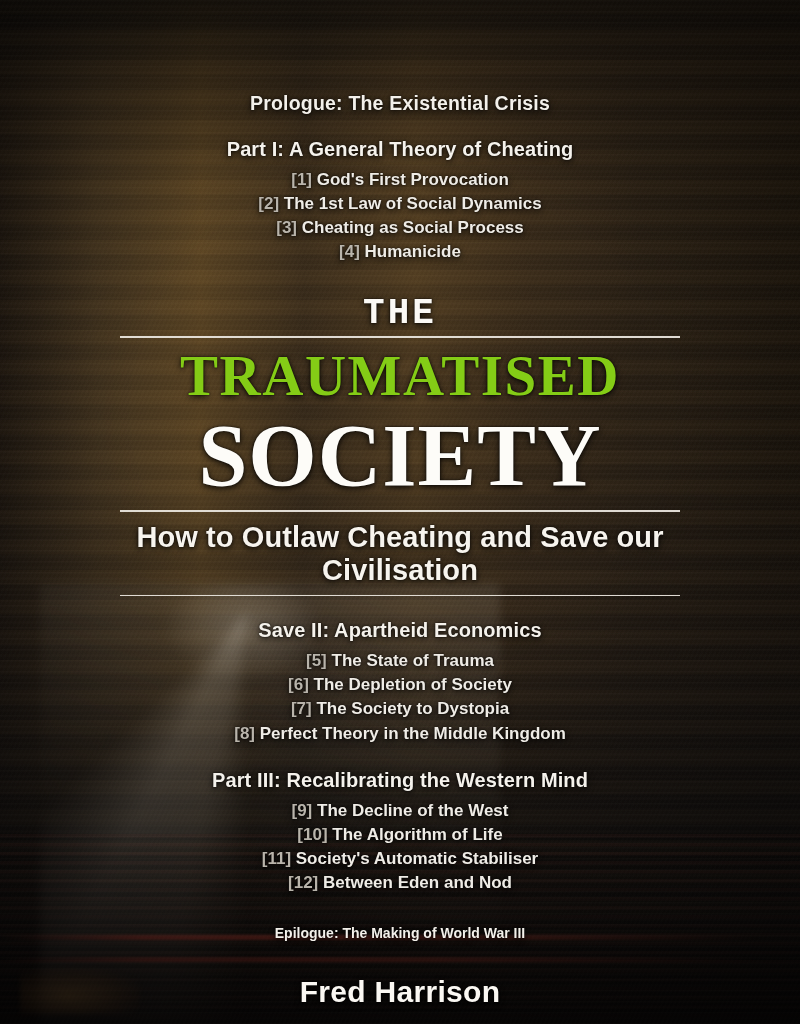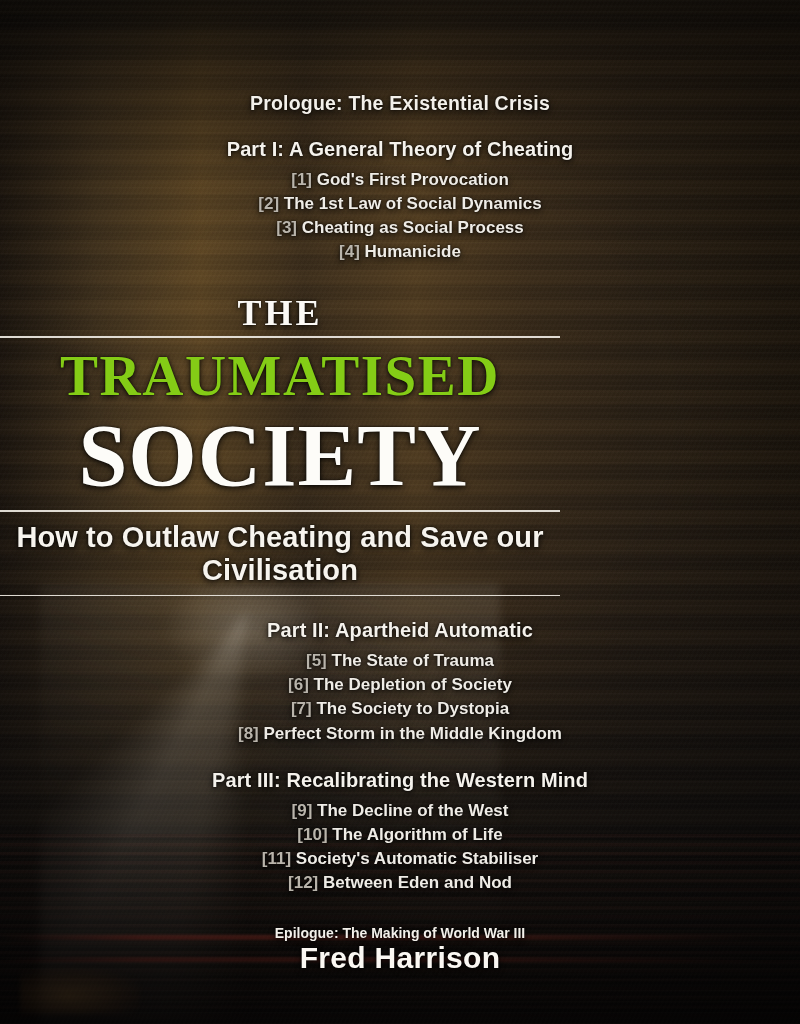--- a/index.html
+++ b/index.html
@@ -93,20 +93,21 @@
     background: repeating-linear-gradient(113deg, rgba(255,255,255,0.015) 0 2px, rgba(0,0,0,0.02) 2px 4px);
     opacity: 0.7;
   }
 
   
   .content {
     position: absolute;
     inset: 0;
     display: flex;
     flex-direction: column;
+    align-items: center;
     text-align: center;
     text-shadow: 0 2px 6px rgba(0,0,0,0.85), 0 0 2px rgba(0,0,0,0.8);
   }
 
   .prologue {
     margin-top: 92px;
     font-size: 19.5px;
     font-weight: bold;
     letter-spacing: 0.2px;
     color: #f3f0ea;
@@ -134,21 +135,21 @@
 
   
   .title-block {
     margin-top: 30px;
     width: 560px;
     display: flex;
     flex-direction: column;
     align-items: center;
   }
   .the {
-    font-family: Liberation Serif, serif;
+    font-family: Liberation Mono, monospace;
     font-weight: bold;
     font-size: 36px;
     letter-spacing: 3px;
     color: #fbf9f5;
     line-height: 1.05;
     margin-bottom: 4px;
   }
   .rule {
     width: 100%;
     height: 2px;
@@ -183,20 +184,21 @@
   }
 
   .epilogue {
     margin-top: 30px;
     font-size: 14px;
     font-weight: bold;
     color: #f3f0ea;
   }
 
   .author {
+    margin-top: 34px;
     font-size: 30px;
     font-weight: bold;
     color: #fbf8f3;
     letter-spacing: 0.3px;
   }
 </style>
 </head>
 <body>
 
 <div class="cover">
@@ -240,36 +242,36 @@
       <div class="the">THE</div>
       <div class="rule"></div>
       <div class="main-title">TRAUMATISED</div>
       <div class="main-title-2">SOCIETY</div>
       <div class="rule thin"></div>
       <div class="subtitle">How to Outlaw Cheating and Save our Civilisation</div>
       <div class="rule thin"></div>
     </div>
 
     <div class="part-block">
-      <div class="part-title">Part II: Apartheid Automatic</div>
+      <div class="part-title">Save II: Apartheid Economics</div>
       <div class="chapter">
         <span class="num">[5]</span>
         <span>The State of Trauma</span>
       </div>
       <div class="chapter">
         <span class="num">[6]</span>
         <span>The Depletion of Society</span>
       </div>
       <div class="chapter">
         <span class="num">[7]</span>
         <span>The Society to Dystopia</span>
       </div>
       <div class="chapter">
         <span class="num">[8]</span>
-        <span>Perfect Storm in the Middle Kingdom</span>
+        <span>Perfect Theory in the Middle Kingdom</span>
       </div>
     </div>
 
     <div class="part-block">
       <div class="part-title">Part III: Recalibrating the Western Mind</div>
       <div class="chapter">
         <span class="num">[9]</span>
         <span>The Decline of the West</span>
       </div>
       <div class="chapter">

